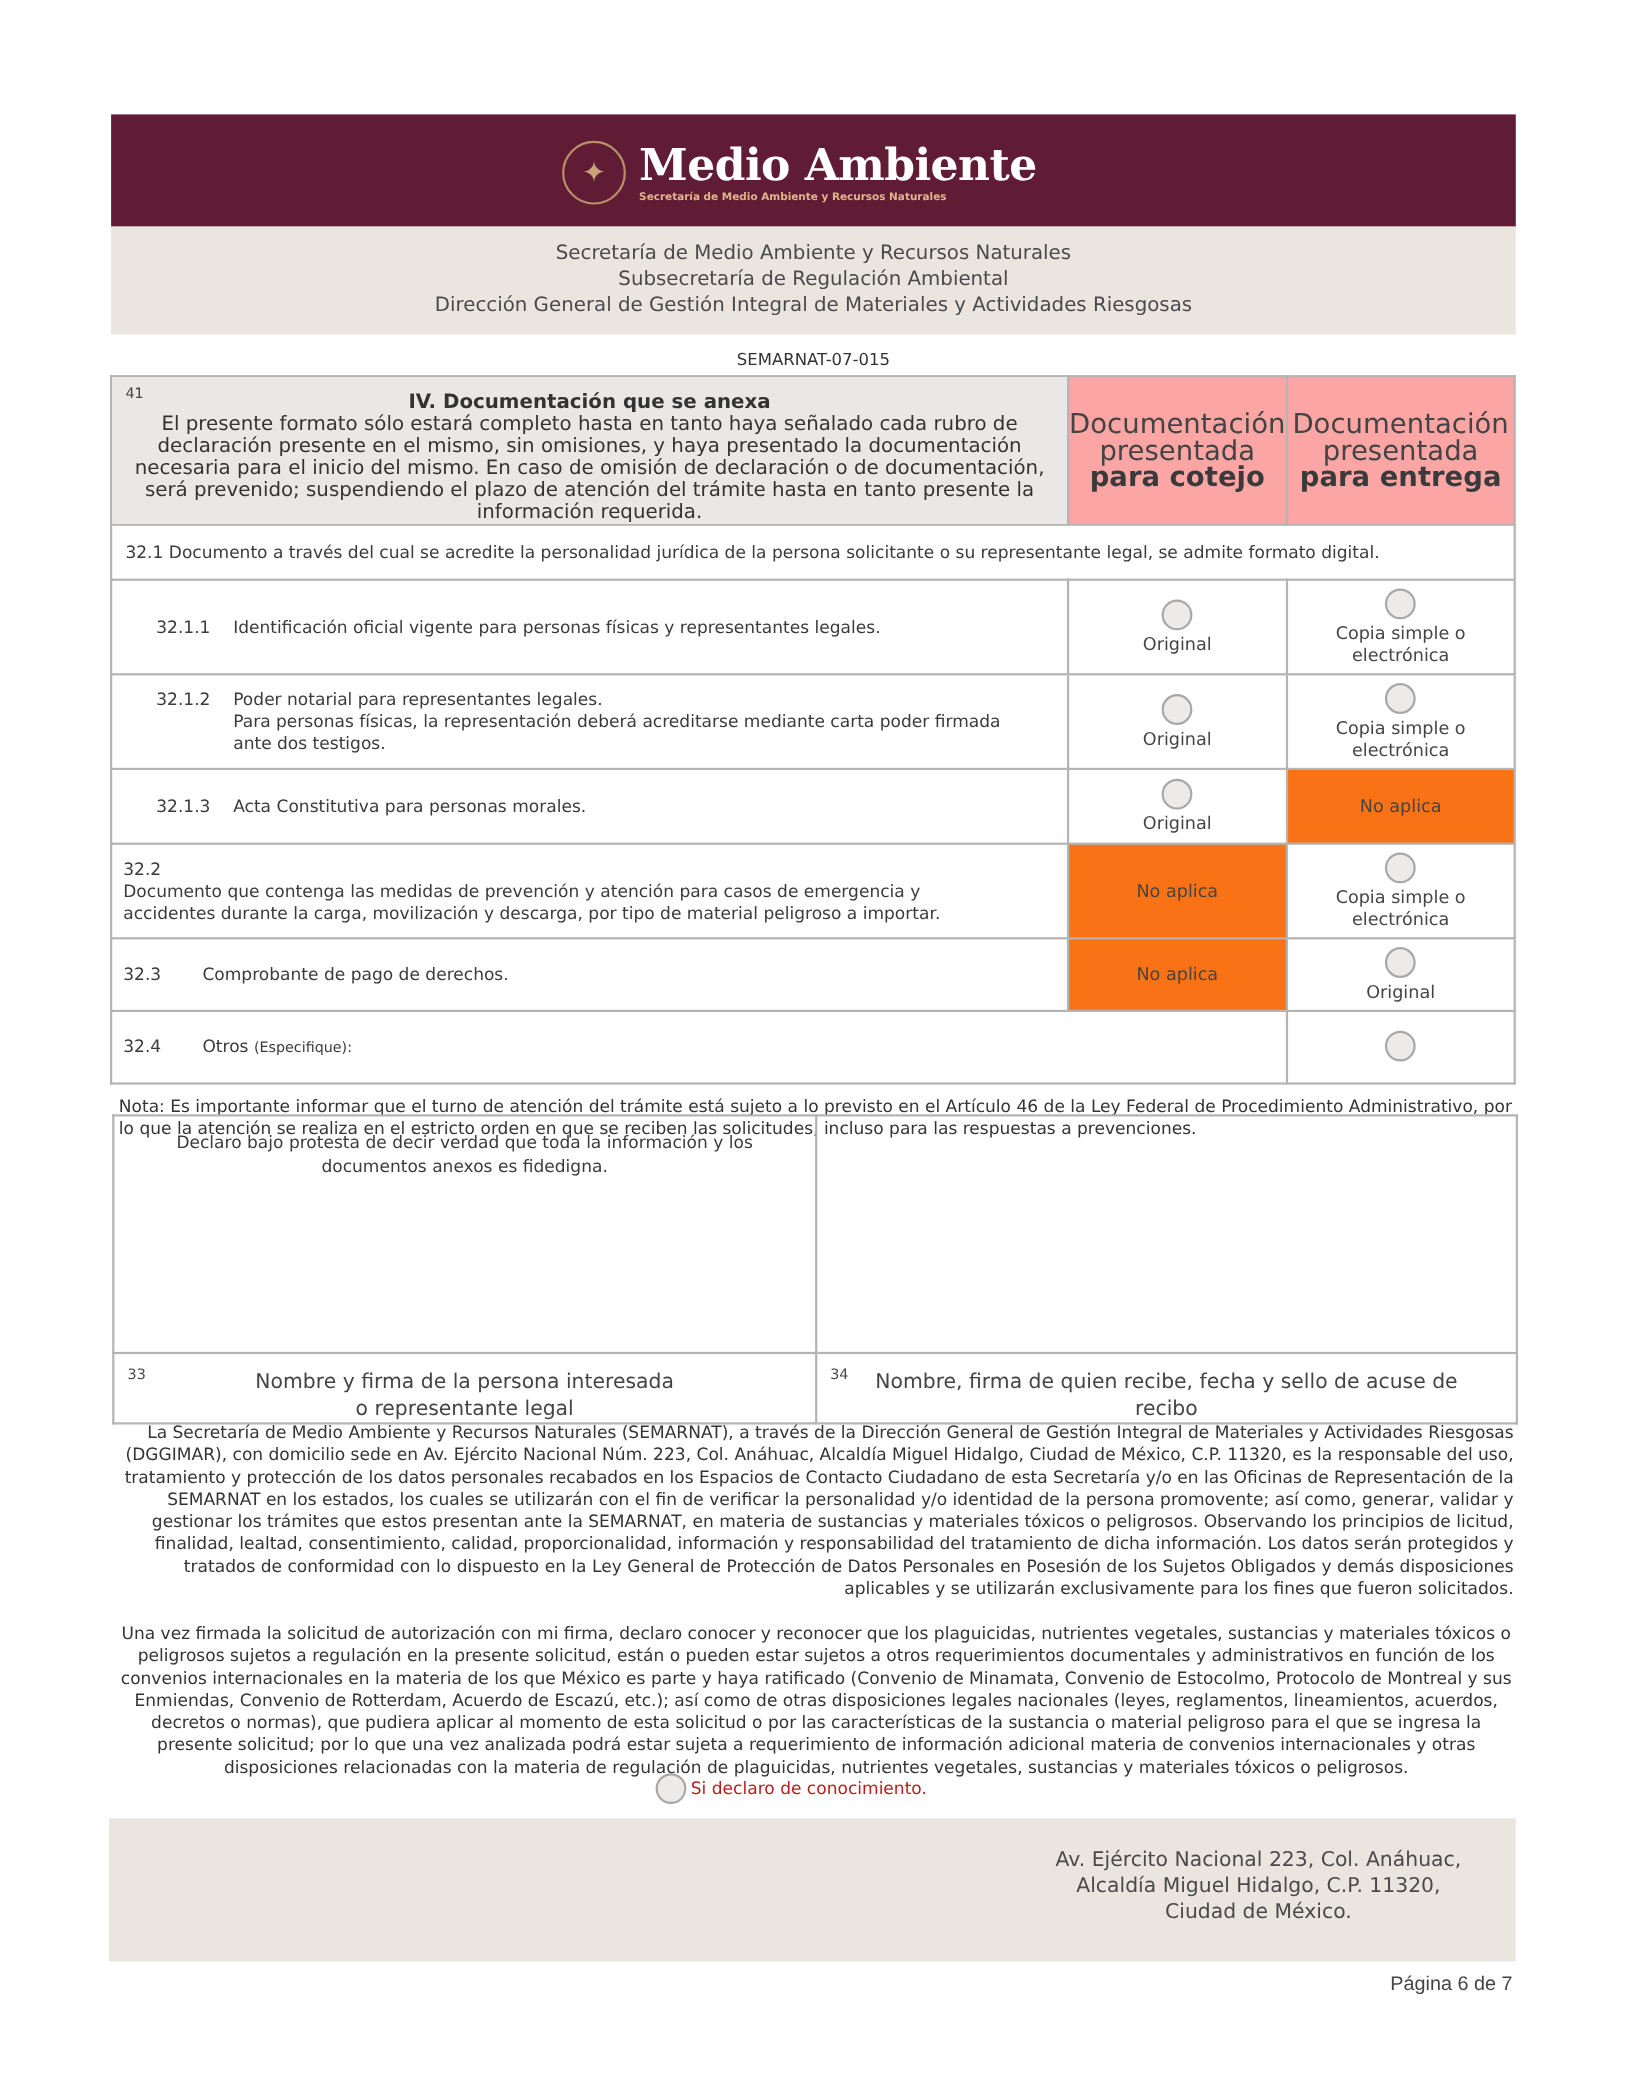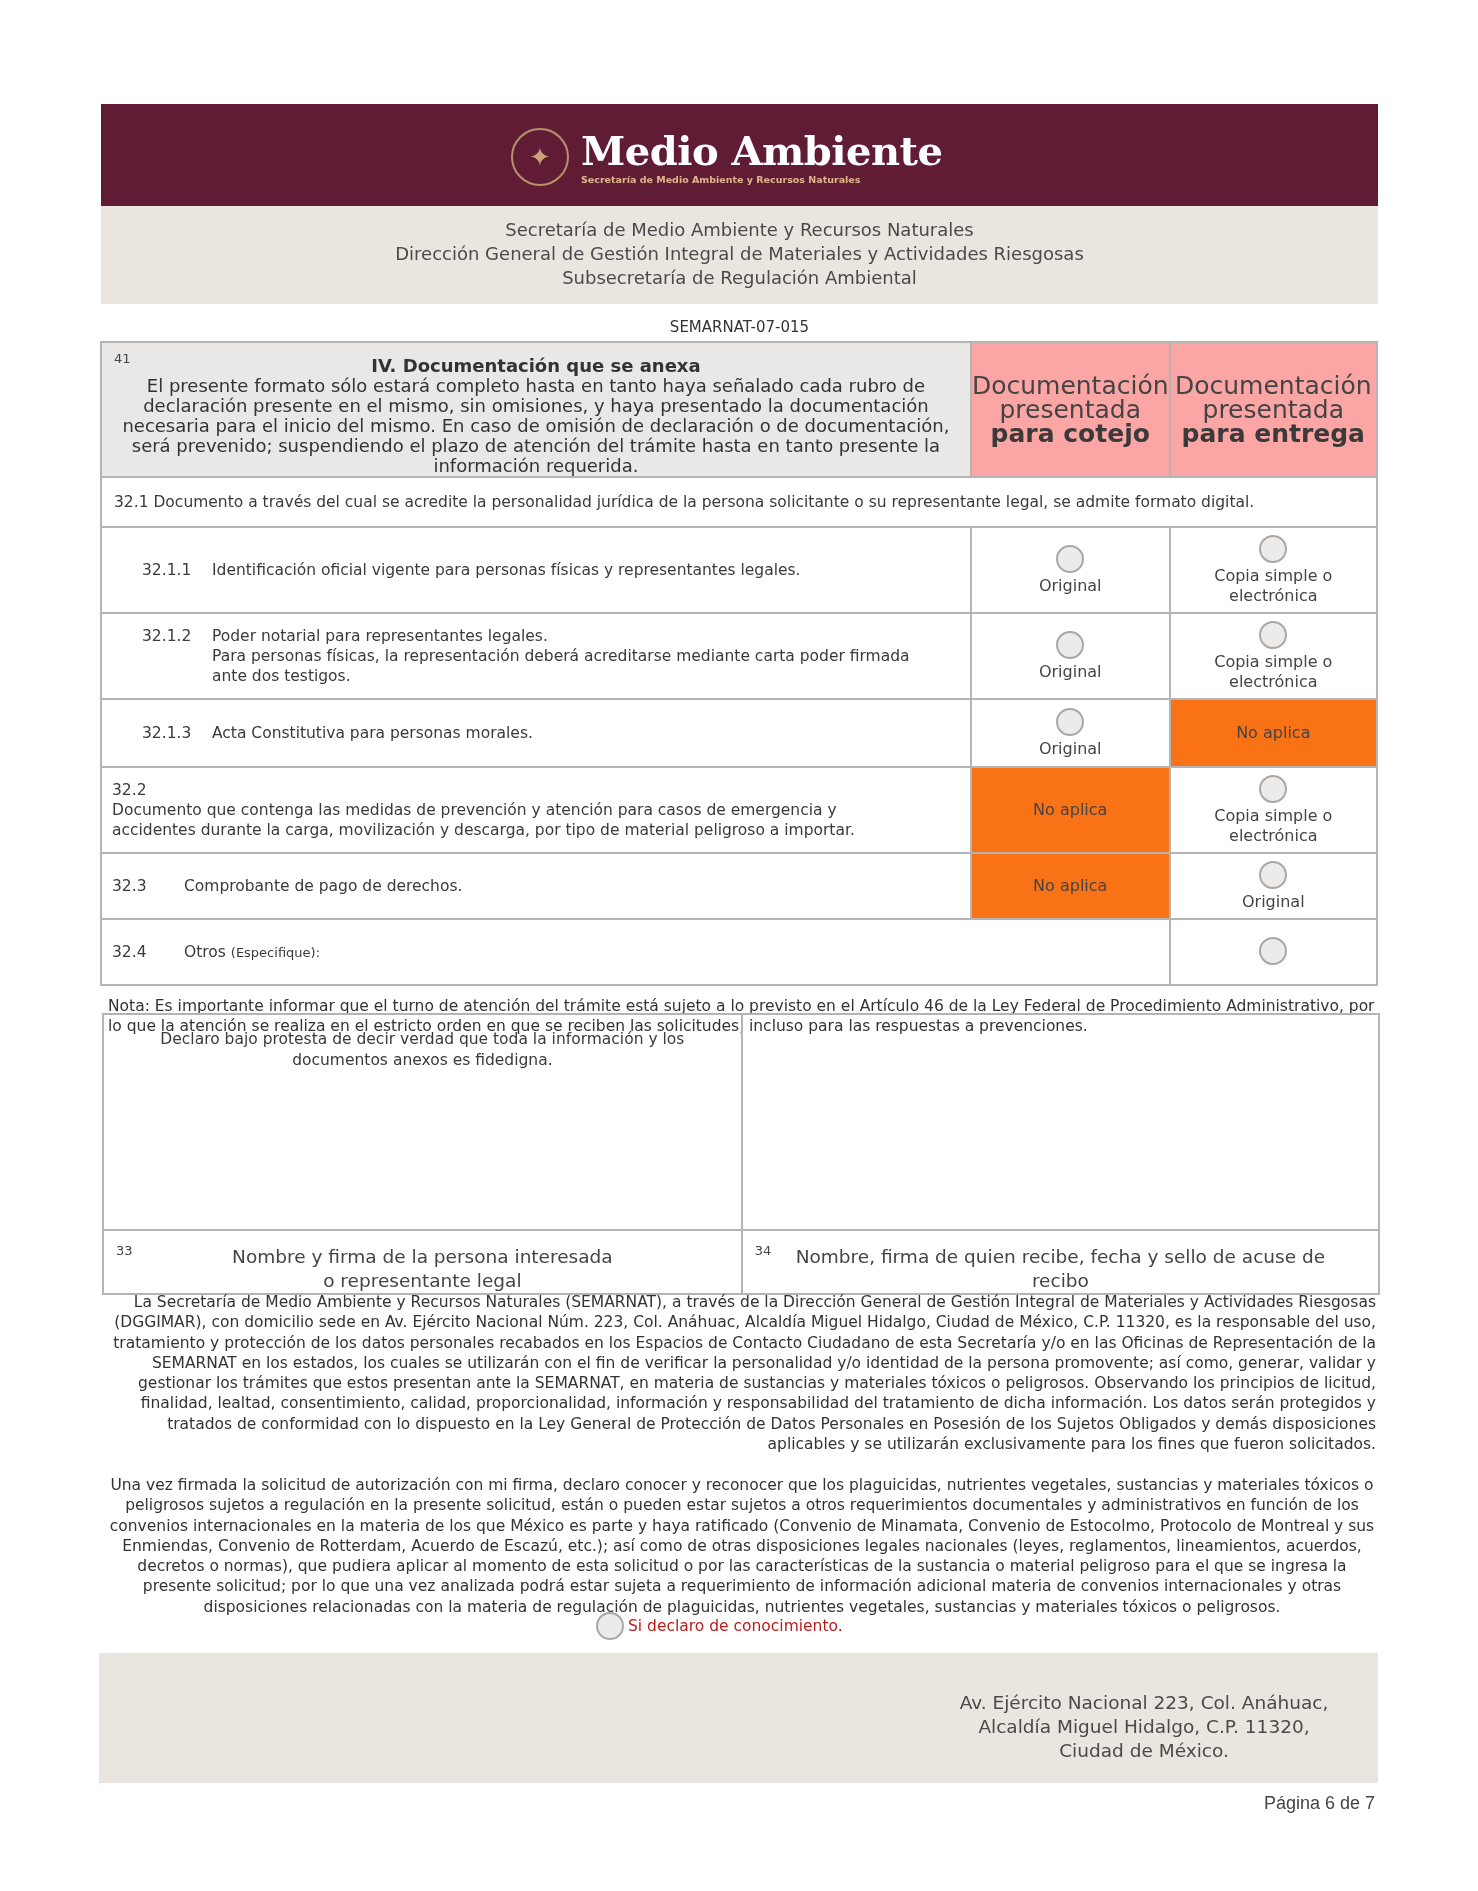--- a/index.html
+++ b/index.html
@@ -36,40 +36,40 @@
   table.sign td { border: 2px solid #b4b4b4; padding: 0; vertical-align: top; }
   .sign-box { height: 200px; text-align: center; font-size: 15.5px; line-height: 21px; padding-top: 14px !important; }
   .sign-label { height: 62px; position: relative; text-align: center; font-size: 18.5px; line-height: 24px; color: #444; }
   .sign-num { position: absolute; left: 12px; top: 8px; font-size: 13px; color: #444; }
   .sign-label .lbl { padding-top: 14px; }
   .privacy { left: 108px; top: 1292px; width: 1268px; text-align: right; font-size: 15.5px; line-height: 20.3px; color: #333; }
   .consent { left: 108px; top: 1475px; width: 1268px; text-align: center; font-size: 15.5px; line-height: 20.3px; color: #333; }
   .ack { left: 596px; top: 1612px; display: flex; align-items: center; font-size: 15.5px; color: #b91c1c; }
   .ack .radio { margin: 0 4px 0 0; }
   .footer { left: 99px; top: 1653px; width: 1279px; height: 130px; background: #ebe5df; }
-  .address { position: absolute; left: 820px; top: 38px; width: 450px; text-align: center; font-size: 18.5px; line-height: 24px; color: #4a4a4a; }
+  .address { position: absolute; left: 820px; top: 26px; width: 450px; text-align: center; font-size: 18.5px; line-height: 24px; color: #4a4a4a; }
   .page { right: 103px; top: 1793px; font-size: 18px; color: #444; font-family: "Liberation Sans", sans-serif; }
 </style>
 </head>
 <body>
 
 <div class="abs banner">
   <div class="logo-wrap">
     <div class="seal">✦</div>
     <div class="logo-text">
       <span class="logo-title">Medio Ambiente</span>
       <span class="logo-sub">Secretaría de Medio Ambiente y Recursos Naturales</span>
     </div>
   </div>
 </div>
 
 <div class="abs subhead">
   <div>Secretaría de Medio Ambiente y Recursos Naturales</div>
+  <div>Subsecretaría de Regulación Ambiental</div>
   <div>Dirección General de Gestión Integral de Materiales y Actividades Riesgosas</div>
-  <div>Subsecretaría de Regulación Ambiental</div>
 </div>
 
 <div class="abs code">SEMARNAT-07-015</div>
 
 <table class="docs">
   <colgroup>
       <col style="width:890px">
       <col style="width:178px">
       <col style="width:210px">
     </colgroup>

